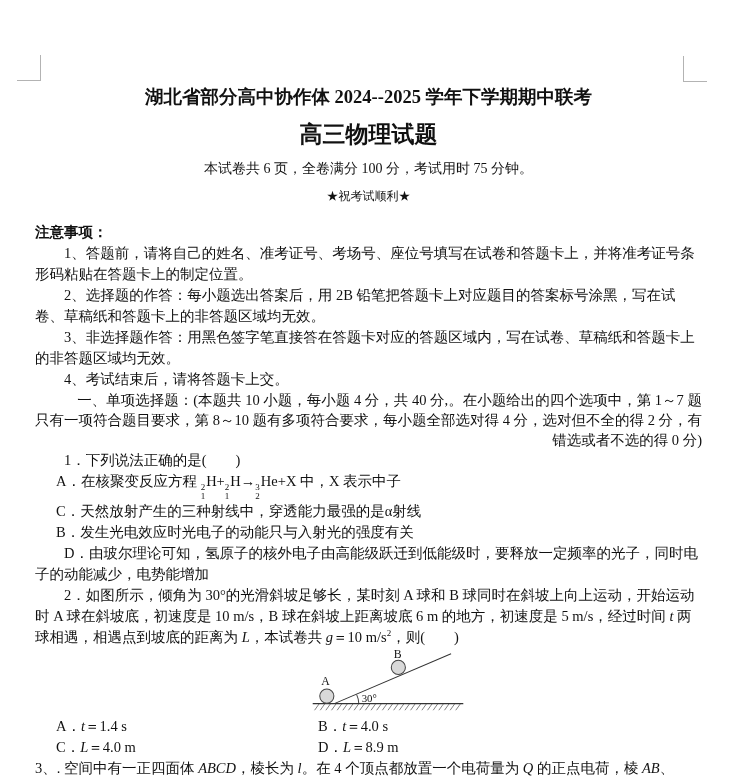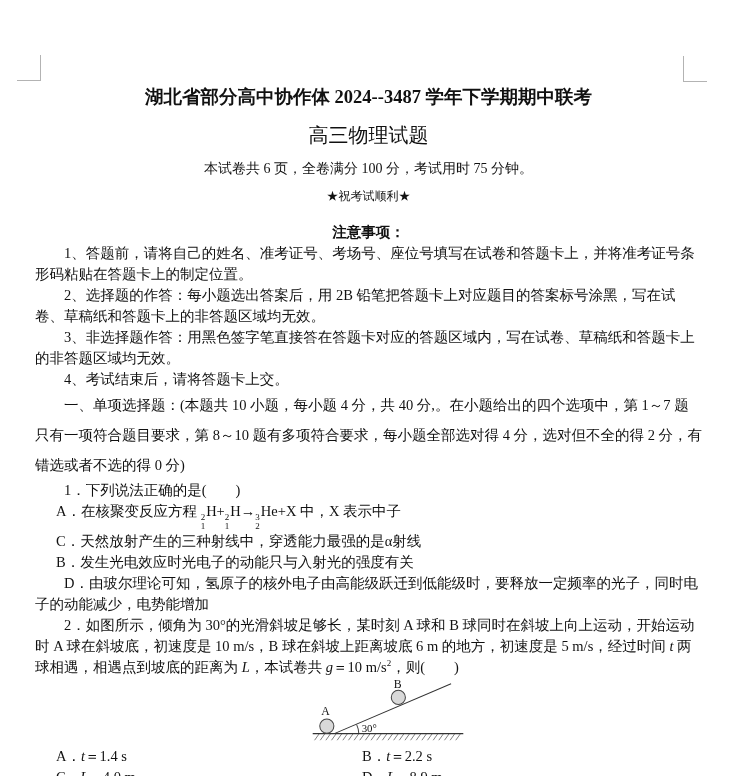--- a/index.html
+++ b/index.html
@@ -12,45 +12,45 @@
     font-family:"Liberation Serif","DejaVu Serif",serif;
     font-size:14.5px;
     line-height:21px;
   }
   .crop{position:absolute;width:23px;height:25px;}
   .crop-left{left:17px;top:55px;border-right:1px solid #b3b3b3;border-bottom:1px solid #b3b3b3;}
   .crop-right{left:683px;top:56px;border-left:1px solid #b3b3b3;border-bottom:1px solid #b3b3b3;}
   .content{position:absolute;left:35px;top:84px;width:667px;}
   .center{text-align:center;margin:0;}
   .title{font-size:18.5px;font-weight:bold;line-height:26px;margin:0 0 13px 0;}
-  .subtitle{font-size:20px;font-weight:normal;line-height:24px;margin:0 0 11px 0;}
+  .subtitle{font-size:23px;font-weight:bold;line-height:24px;margin:0 0 11px 0;}
   .info{font-size:14px;line-height:22px;margin:0 0 6px 0;}
   .wish{font-size:12px;line-height:21px;margin:0 0 15px 0;}
   p.para{margin:0;}
-  .bold{font-weight:bold;text-align:center;}
+  .bold{font-weight:bold;}
   .indent{text-indent:2em;}
   .opt{padding-left:1.45em;}
-  .section-heading{line-height:30px;}
+  .section-heading{line-height:20px;text-align:right;}
   .st-i{font-style:italic;}
   .st-sup{font-size:0.62em;vertical-align:super;line-height:0;}
   .nuc{white-space:nowrap;}
   .nstack{display:inline-flex;flex-direction:column;font-size:9px;line-height:9px;vertical-align:-4px;margin-right:1px;text-align:right;}
   .figure{margin:2px 0 2px 268px;height:64px;}
-  .opt-grid{display:grid;grid-template-columns:262px auto;padding-left:1.45em;gap:44px;}
+  .opt-grid{display:grid;grid-template-columns:262px auto;padding-left:1.45em;}
   svg text{font-family:"Liberation Serif","DejaVu Serif",serif;}
 </style>
 </head>
 <body>
 
 <div class="page">
   <div class="crop crop-left"></div>
   <div class="crop crop-right"></div>
 
   <div class="content">
-    <p class="center title">湖北省部分高中协作体 2024--3487 学年下学期期中联考</p>
+    <p class="center title">湖北省部分高中协作体 2024--2025 学年下学期期中联考</p>
     <p class="center subtitle">高三物理试题</p>
     <p class="center info">本试卷共 6 页，全卷满分 100 分，考试用时 75 分钟。</p>
     <p class="center wish">★祝考试顺利★</p>
 
     <p class="para bold">注意事项：</p>
     <p class="para indent">1、答题前，请将自己的姓名、准考证号、考场号、座位号填写在试卷和答题卡上，并将准考证号条形码粘贴在答题卡上的制定位置。</p>
     <p class="para indent">2、选择题的作答：每小题选出答案后，用 2B 铅笔把答题卡上对应题目的答案标号涂黑，写在试卷、草稿纸和答题卡上的非答题区域均无效。</p>
     <p class="para indent">3、非选择题作答：用黑色签字笔直接答在答题卡对应的答题区域内，写在试卷、草稿纸和答题卡上的非答题区域均无效。</p>
     <p class="para indent">4、考试结束后，请将答题卡上交。</p>
 
@@ -82,21 +82,21 @@
         <circle cx="20" cy="49" r="7.5" fill="#d9d9d9" stroke="#444" stroke-width="1.1"></circle>
         <circle cx="96" cy="18.5" r="7.5" fill="#d9d9d9" stroke="#444" stroke-width="1.1"></circle>
         <text x="14" y="37" font-size="12.5" fill="#111">A</text>
         <text x="91" y="9" font-size="12.5" fill="#111">B</text>
         <text x="57" y="55" font-size="11.5" fill="#111">30°</text>
       </svg>
     </div>
 
     <div class="opt-grid">
       <span><span>A．</span><span class="st-i">t</span><span>＝1.4 s</span></span>
-      <span><span>B．</span><span class="st-i">t</span><span>＝2.2 s</span></span>
+      <span><span>B．</span><span class="st-i">t</span><span>＝4.0 s</span></span>
     </div>
     <div class="opt-grid">
       <span><span>C．</span><span class="st-i">L</span><span>＝4.0 m</span></span>
       <span><span>D．</span><span class="st-i">L</span><span>＝8.9 m</span></span>
     </div>
 
     <p class="para"><span>3、. 空间中有一正四面体 </span><span class="st-i">ABCD</span><span>，棱长为 </span><span class="st-i">l</span><span>。在 4 个顶点都放置一个电荷量为 </span><span class="st-i">Q</span><span> 的正点电荷，棱 </span><span class="st-i">AB</span><span>、</span></p>
   </div>
 </div>
 

